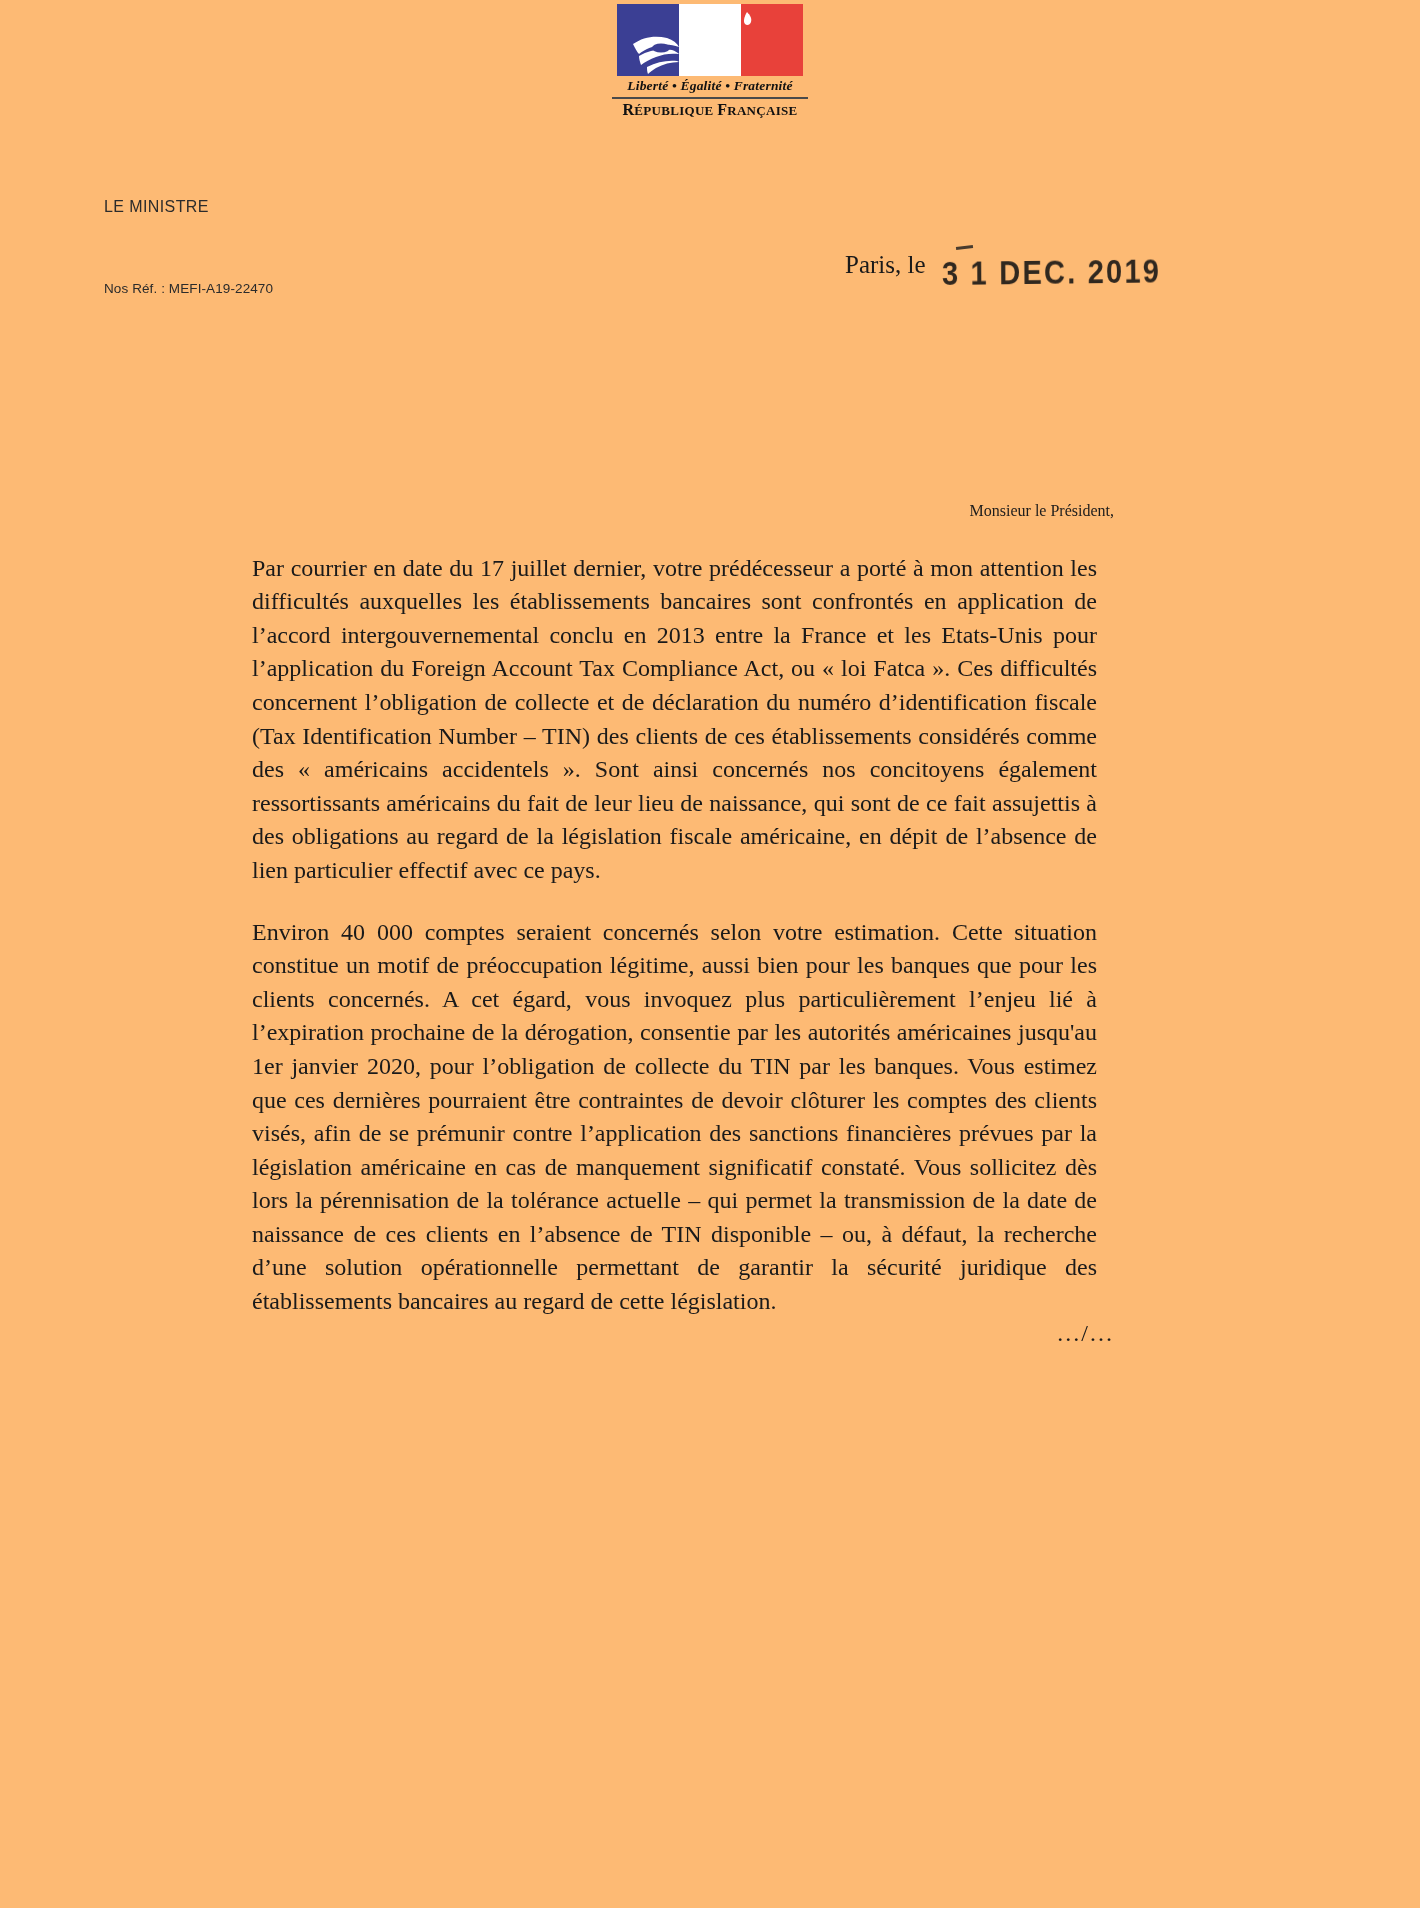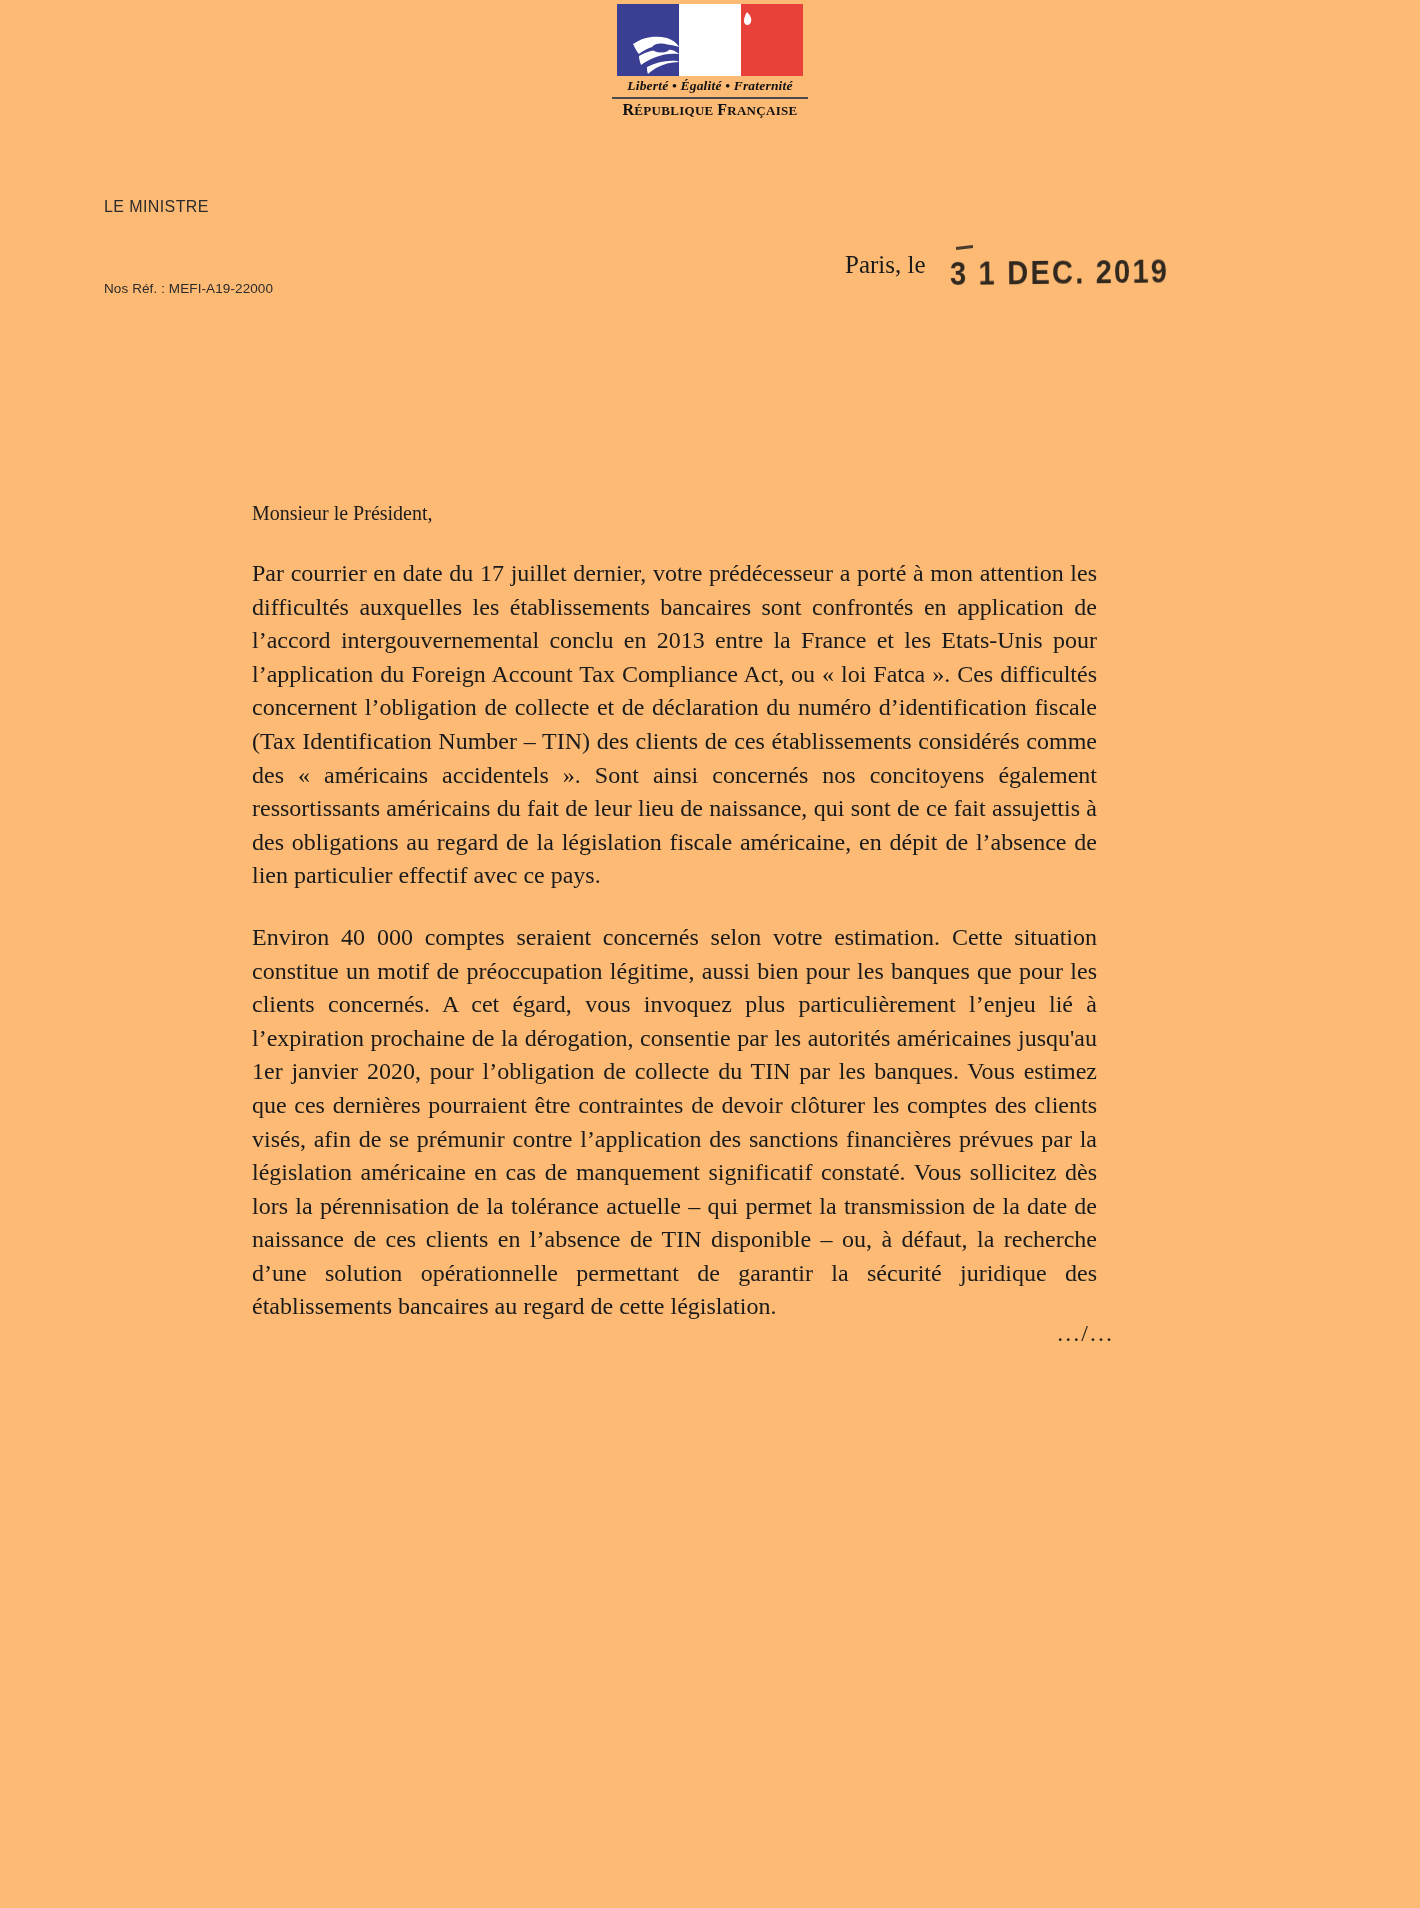--- a/index.html
+++ b/index.html
@@ -90,21 +90,20 @@
   }
 
   
   .dateline {
     position: absolute;
     left: 845px;
     top: 251px;
     display: flex;
     align-items: flex-start;
     white-space: nowrap;
-    gap: 8px;
   }
   .dateline-label {
     font-family: "Liberation Serif", serif;
     font-size: 25px;
     color: #1a1a1a;
   }
   .date-stamp {
     position: relative;
     margin-left: 16px;
     top: 4px;
@@ -130,23 +129,24 @@
   }
 
   
   .body-block {
     position: absolute;
     left: 252px;
     top: 500px;
     width: 862px;
   }
   .salutation {
-    font-size: 20px;
+    font-size: 16px;
     line-height: 1.35;
     margin-bottom: 30px;
+    text-align: right;
   }
   .para {
     font-size: 24px;
     line-height: 33.6px;
     text-align: justify;
     text-justify: inter-word;
     margin: 0 17px 28px 0;
     color: #1a1a1a;
   }
   .para:last-child {
@@ -198,21 +198,21 @@
         <path d="M30 63 C40 58 50 56 60 57 L62 58 C54 58 46 60 39 64 C36 66 33 68 31 70 C30 68 30 65 30 63 Z" fill="#ffffff"></path>
         <ellipse cx="44" cy="44" rx="9" ry="4.5" fill="#3b3f94"></ellipse>
       </svg>
       <div class="devise">Liberté • Égalité • Fraternité</div>
       <div class="devise-rule"></div>
       <div class="republique"><span class="cap">R</span><span>ÉPUBLIQUE </span><span class="cap">F</span><span>RANÇAISE</span></div>
     </div>
   </div>
 
   <div class="minister">LE MINISTRE</div>
-  <div class="reference">Nos Réf. : MEFI-A19-22000</div>
+  <div class="reference">Nos Réf. : MEFI-A19-22470</div>
 
   <div class="dateline">
     <span class="dateline-label">Paris, le</span>
     <span class="date-stamp">3 1 DEC. 2019</span>
   </div>
   <div class="date-stamp-tick"></div>
 
   <div class="body-block">
     <div class="salutation">Monsieur le Président,</div>
     <p class="para">Par courrier en date du 17 juillet dernier, votre prédécesseur a porté à mon attention les difficultés auxquelles les établissements bancaires sont confrontés en application de l’accord intergouvernemental conclu en 2013 entre la France et les Etats-Unis pour l’application du Foreign Account Tax Compliance Act, ou « loi Fatca ». Ces difficultés concernent l’obligation de collecte et de déclaration du numéro d’identification fiscale (Tax Identification Number – TIN) des clients de ces établissements considérés comme des « américains accidentels ». Sont ainsi concernés nos concitoyens également ressortissants américains du fait de leur lieu de naissance, qui sont de ce fait assujettis à des obligations au regard de la législation fiscale américaine, en dépit de l’absence de lien particulier effectif avec ce pays.</p>

